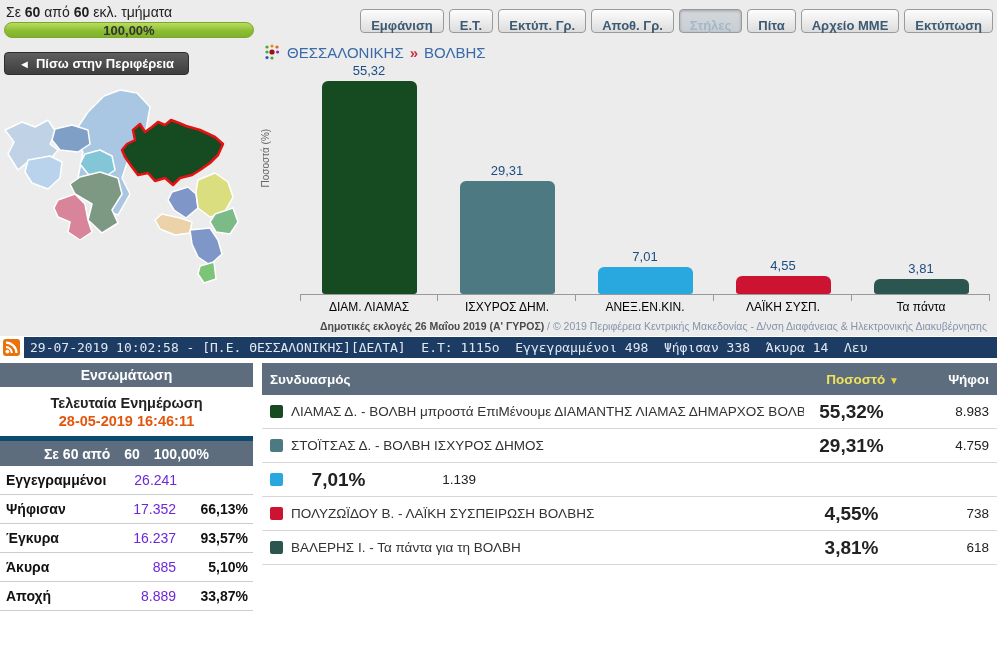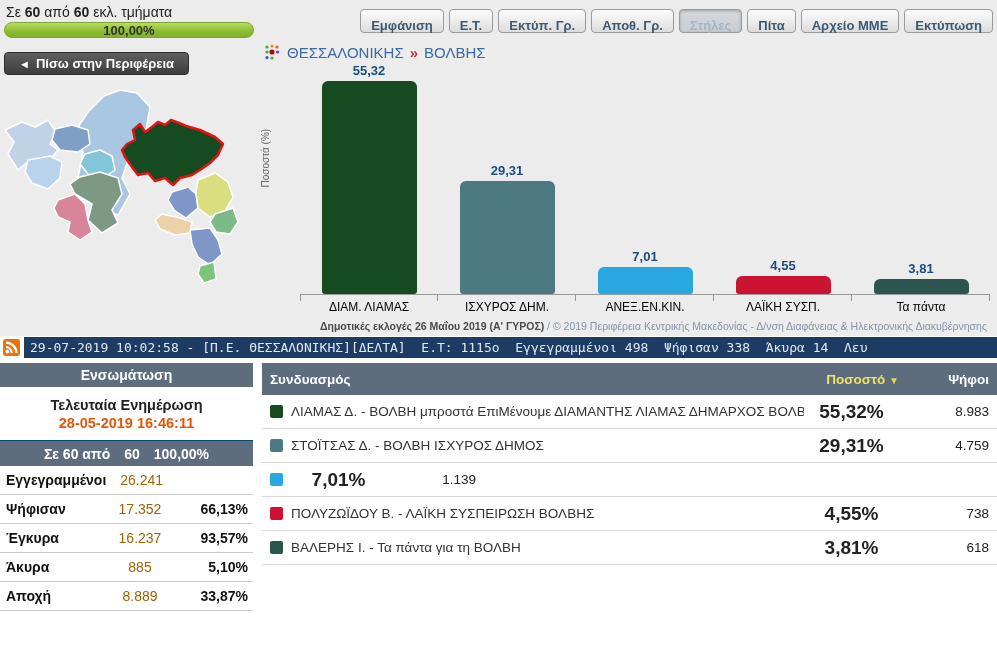--- a/index.html
+++ b/index.html
@@ -39,21 +39,21 @@
   .breadcrumb .muni { color:#3a6aa8; }
 
   
   .map { position:absolute; top:82px; left:0; width:255px; height:252px; }
 
   
   .ylabel { position:absolute; top:175px; left:258px; width:14px;
     font-size:10px; color:#666; transform:rotate(-90deg); transform-origin:center;
     white-space:nowrap; text-align:center; }
   .chart-plot { position:absolute; top:62px; left:300px; width:690px; height:233px;
-    display:flex; align-items:flex-end; border-bottom:1px solid #999;font-weight:bold; }
+    display:flex; align-items:flex-end; border-bottom:1px solid #999; }
   .chart-plot::before { content:""; position:absolute; left:0; bottom:-7px; width:1px; height:6px; background:#999; }
   .chart-slot { width:138px; display:flex; flex-direction:column; justify-content:flex-end;
     align-items:center; position:relative; height:100%; }
   .chart-slot::after { content:""; position:absolute; right:0; bottom:-7px; width:1px; height:6px; background:#999; }
   .bar-value { font-size:13px; color:#1a4d80; margin-bottom:3px; }
   .bar { width:95px; border-radius:6px 6px 3px 3px; }
   .chart-cats { position:absolute; top:300px; left:300px; width:690px; display:flex; }
   .chart-cat { width:138px; text-align:center; font-size:12px; color:#000000; }
 
   .chart-caption { position:absolute; top:320px; right:10px; font-size:10.5px; white-space:nowrap; }
@@ -65,30 +65,30 @@
   .ticker-bar { position:absolute; left:24px; top:0; right:0; height:21px; background:#1d3c63;
     display:flex; align-items:center; overflow:hidden; }
   .ticker-text { font-family:"DejaVu Sans Mono", monospace; font-size:13px; color:#dfe8f3;
     white-space:pre; padding-left:6px; }
   .rss { position:absolute; left:3px; top:2px; width:17px; height:17px; cursor:pointer; }
 
   
   .summary { position:absolute; top:363px; left:0; width:253px; }
   .slate { background:#5d6d7e; color:#fff; font-weight:bold; }
   .summary-header { height:24px; display:flex; align-items:center; justify-content:center; font-size:14px; }
-  .update-block { height:54px; border-bottom:1px solid #0c4a6e; background:#fff;
+  .update-block { height:54px; border-bottom:5px solid #0c4a6e; background:#fff;
     display:flex; flex-direction:column; align-items:center; justify-content:center; gap:2px; }
   .update-label { font-size:14.5px; font-weight:bold; color:#222; }
   .update-time { font-size:14.5px; font-weight:bold; color:#e2570c; }
   .integration-row { height:25px; display:flex; align-items:center; justify-content:center; gap:14px;
     font-size:14px; margin-top:0; }
   .stat-row { height:29px; display:flex; align-items:center; border-bottom:1px solid #ccc;
     padding:0 5px 0 6px; background:#fff; }
   .stat-label { flex:1; font-size:14px; font-weight:bold; color:#111; }
-  .stat-value { width:72px; text-align:center; font-size:14px; color:#a16207; }
+  .stat-value { width:72px; text-align:right; font-size:14px; color:#6d28d9; }
   .stat-pct { width:72px; text-align:right; font-size:14px; font-weight:bold; color:#111; }
 
   
   .results { position:absolute; top:363px; left:262px; width:735px; background:#fff; }
   .results-header { height:24px; display:flex; align-items:center; padding:16px 8px; }
   .rh-name { flex:1; font-size:13.5px; }
   .rh-pct { width:95px; text-align:right; font-size:13.5px; color:#f0e25c; cursor:pointer; }
   .rh-pct .sort { font-size:10px; color:#e8d44a; }
   .rh-votes { width:90px; text-align:right; font-size:13.5px; }
   .result-row { height:34px; display:flex; align-items:center; border-bottom:1px solid #d8d8d8;

